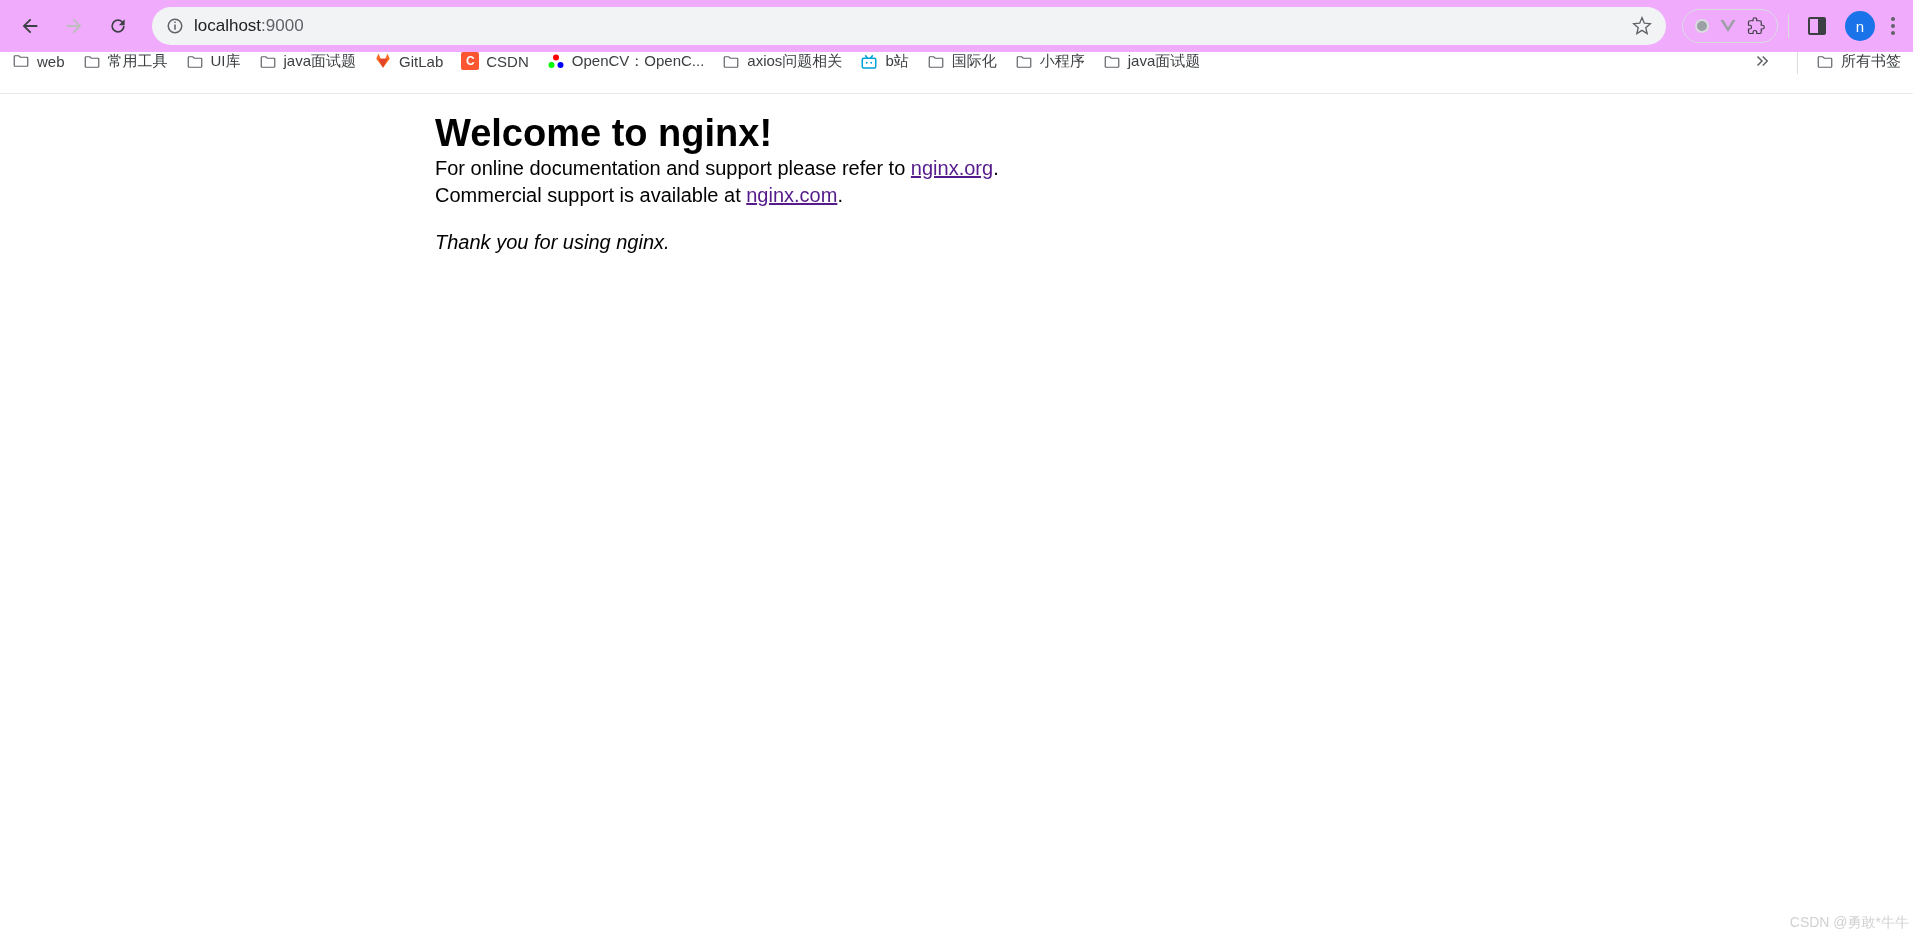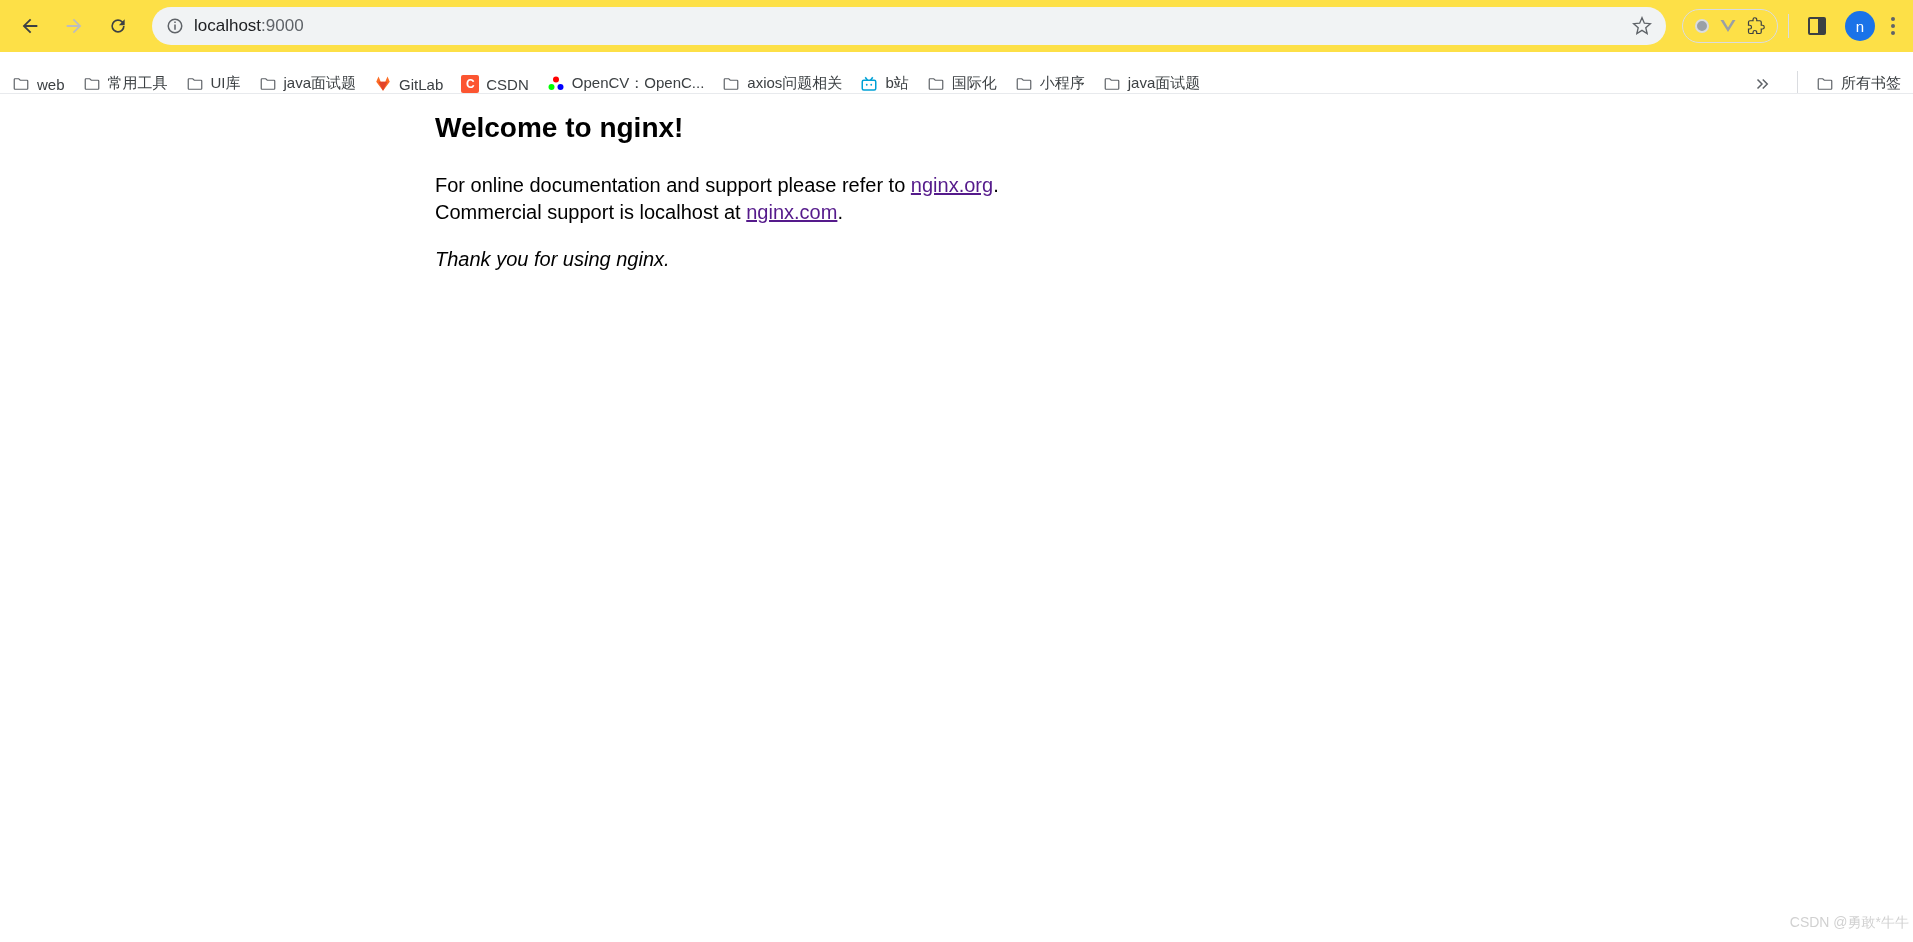--- a/index.html
+++ b/index.html
@@ -14,21 +14,21 @@
       height: 942px;
       overflow: hidden;
       position: relative;
     }
     .toolbar {
       display: flex;
       align-items: center;
       height: 52px;
       padding: 0 12px;
       gap: 8px;
-      background: #fde047;
+      background: #f0abfc;
     }
     .nav-btn {
       width: 36px;
       height: 36px;
       display: flex;
       align-items: center;
       justify-content: center;
       border-radius: 50%;
       cursor: pointer;
       color: #5f6368;
@@ -137,21 +137,21 @@
       cursor: pointer;
     }
     .kebab span {
       width: 4px;
       height: 4px;
       background: #5f6368;
       border-radius: 50%;
     }
     .bookmarks-bar {
       display: flex;
-      align-items: flex-end;
+      align-items: flex-start;
       height: 42px;
       padding: 0 12px;
       gap: 18px;
       border-bottom: 1px solid #e8eaed;
       font-size: 15px;
       color: #3c4043;
     }
     .bookmark-item {
       display: flex;
       align-items: center;
@@ -204,23 +204,22 @@
     .content {
       padding: 18px 0 0 0;
     }
     .nginx-body {
       width: 680px;
       margin-left: 435px;
       font-family: Tahoma, Verdana, Arial, sans-serif;
       color: #000;
     }
     .nginx-body h1 {
-      font-size: 28px;
+      font-size: 38px;
       font-weight: bold;
-      margin-bottom: 28px;
     }
     .nginx-body p {
       font-size: 20px;
       line-height: 1.35;
       margin-bottom: 20px;
     }
     .nginx-body a {
       color: #551a8b;
       text-decoration: underline;
     }
@@ -392,19 +391,19 @@
       </svg>
     <span>所有书签</span>
   </div>
 </div>
 
 <div class="content">
   <div class="nginx-body">
     <h1>Welcome to nginx!</h1>
     <p>
       <span>For online documentation and support please refer to </span><a href="#">nginx.org</a><span>.</span><br>
-      <span>Commercial support is localhost at </span><a href="#">nginx.com</a><span>.</span>
+      <span>Commercial support is available at </span><a href="#">nginx.com</a><span>.</span>
     </p>
     <p><em>Thank you for using nginx.</em></p>
   </div>
 </div>
 
 <div class="watermark">CSDN @勇敢*牛牛</div>
 
 </body></html>

